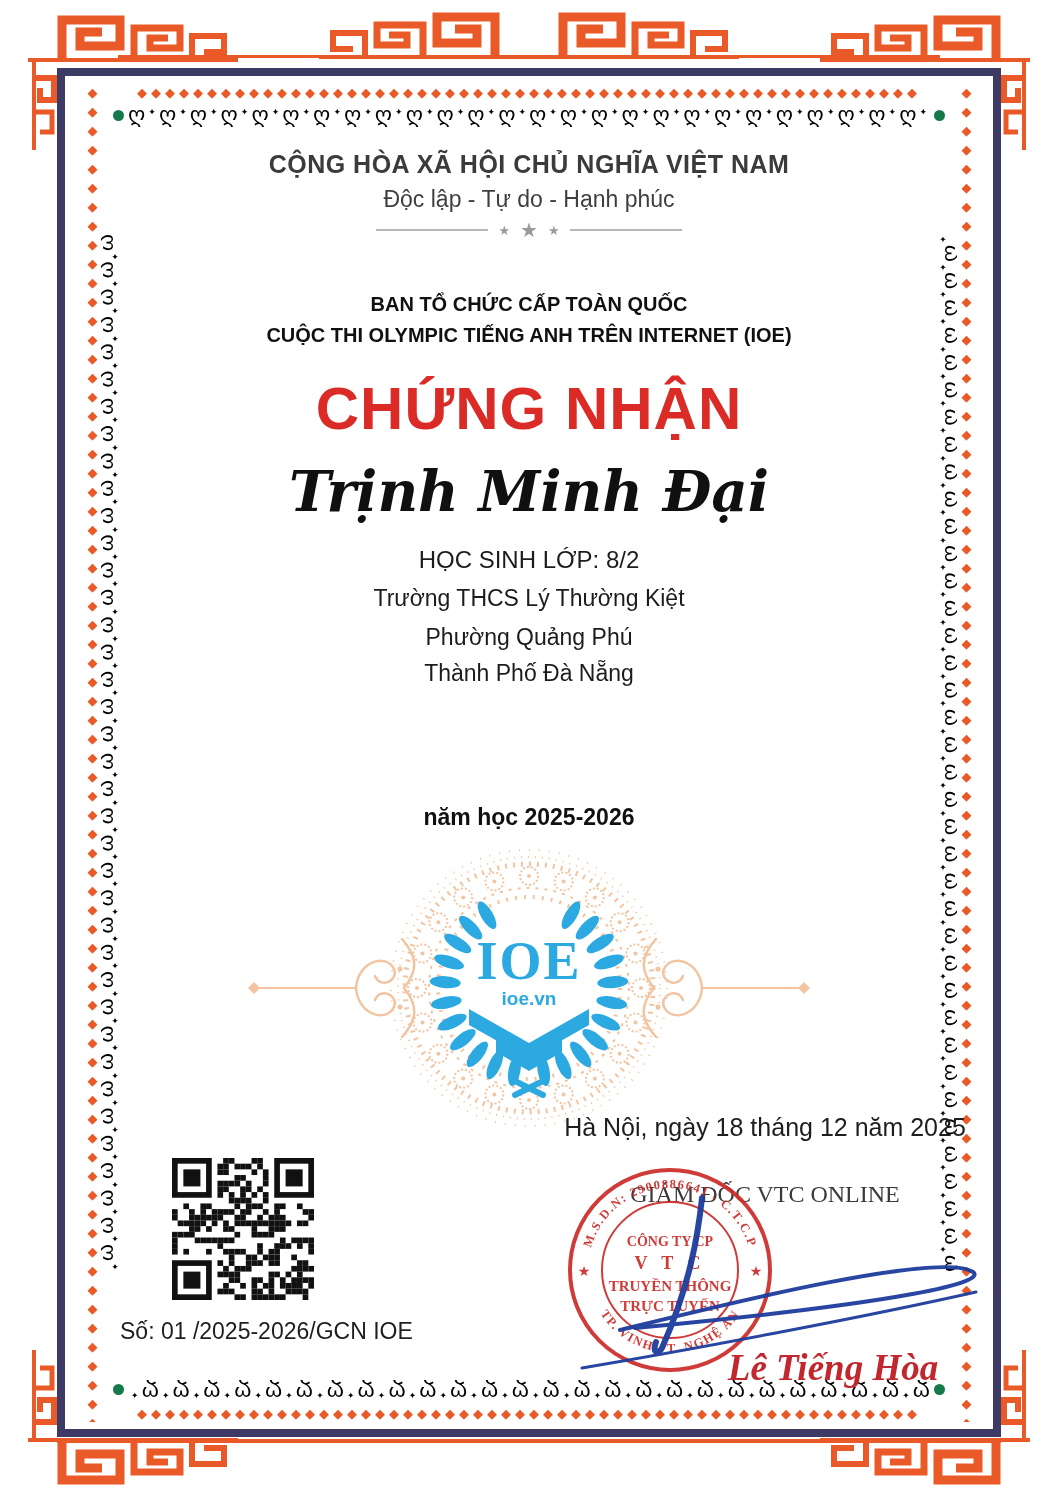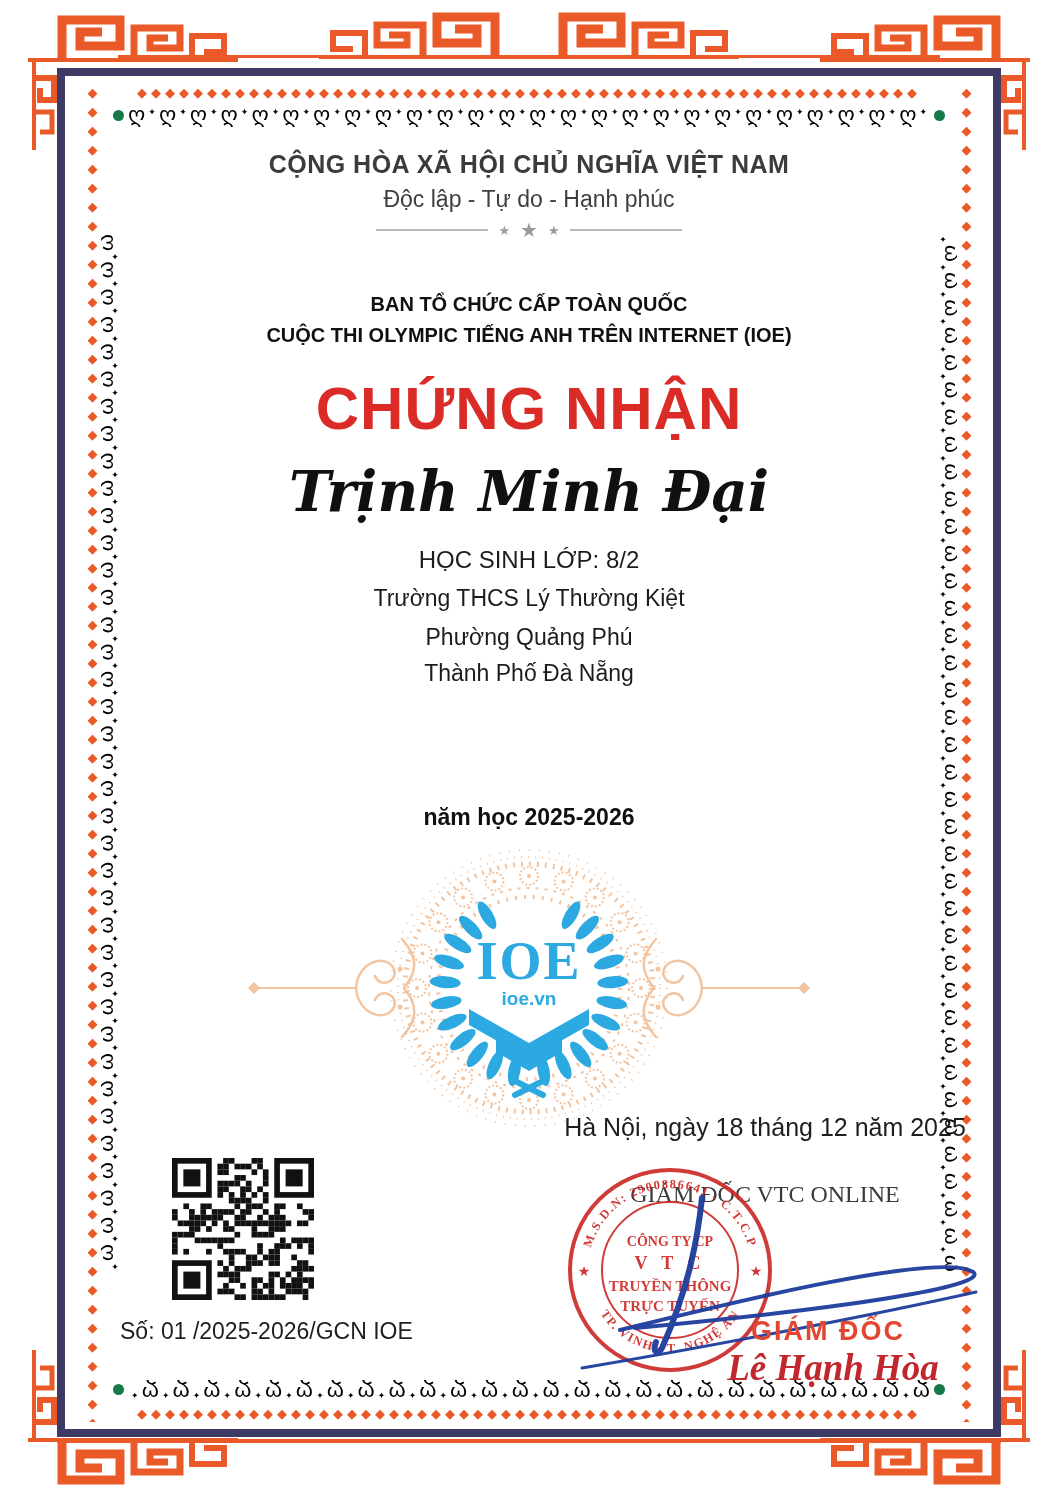--- a/index.html
+++ b/index.html
@@ -478,16 +478,15 @@
   </svg>
 
   <svg class="abs" style="left:540px;top:1180px" width="440" height="200" viewBox="0 0 440 200">
     <g stroke="#1d3d9c" fill="none" stroke-linecap="round" opacity=".95">
       <path d="M162 18 C158 55 150 105 122 168 C118 176 112 172 116 162" stroke-width="6"></path>
       <path d="M80 150 C170 128 400 70 433 92 C447 102 370 122 95 148" stroke-width="4"></path>
       <path d="M42 188 C160 168 330 136 436 112" stroke-width="3"></path>
     </g>
   </svg>
 
-  <div class="abs signer-title">GIÁM ĐỐC</div>
-  <div class="abs signer-name">Lê Hạnh Hòa</div>
+  <div class="abs signer-name">Lê Tiếng Hòa</div>
 
 </div>
 
 </body></html>

